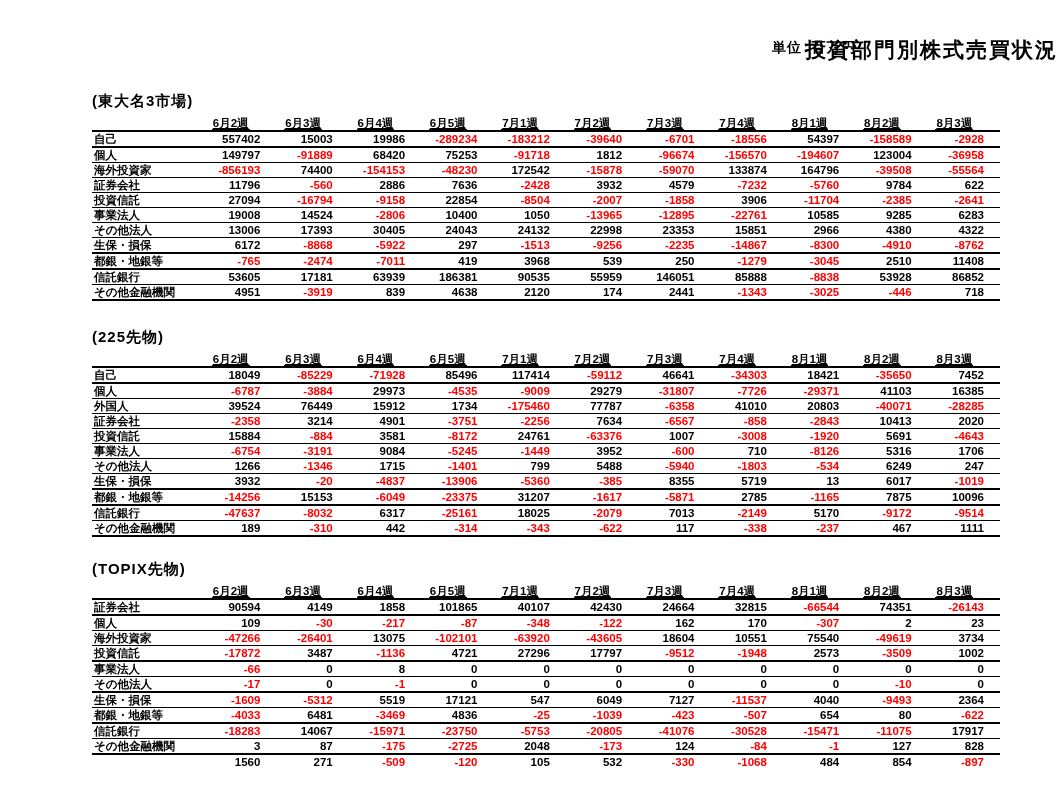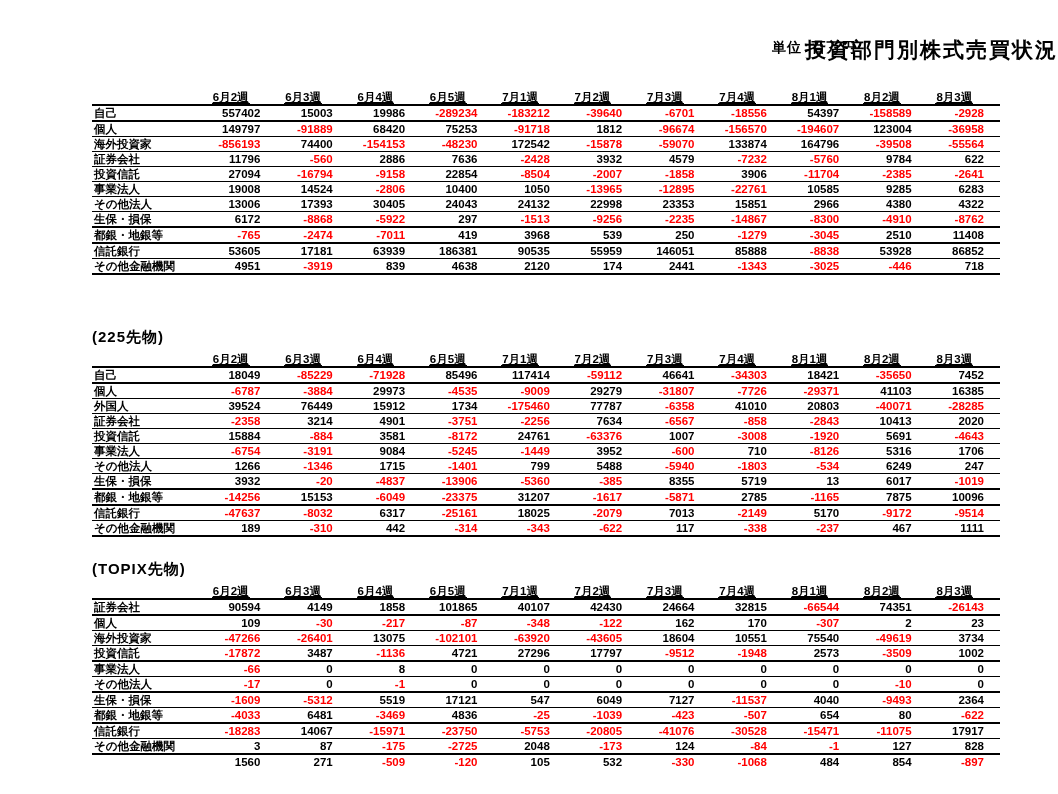--- a/index.html
+++ b/index.html
@@ -39,20 +39,21 @@
   td.num{text-align:right;padding-right:16px;}
   td.num.neg{color:#ff0000;}
 </style>
 </head>
 <body>
 
 <div class="page-title">投資部門別株式売買状況</div>
 <div class="unit-label">単位:百万円</div>
 
 <div class="section section-1">
+  <div class="section-label">(東大名3市場)</div>
   <table class="data-table">
       <colgroup>
         <col class="label-col">
         <col>
         <col>
         <col>
         <col>
         <col>
         <col>
         <col>

